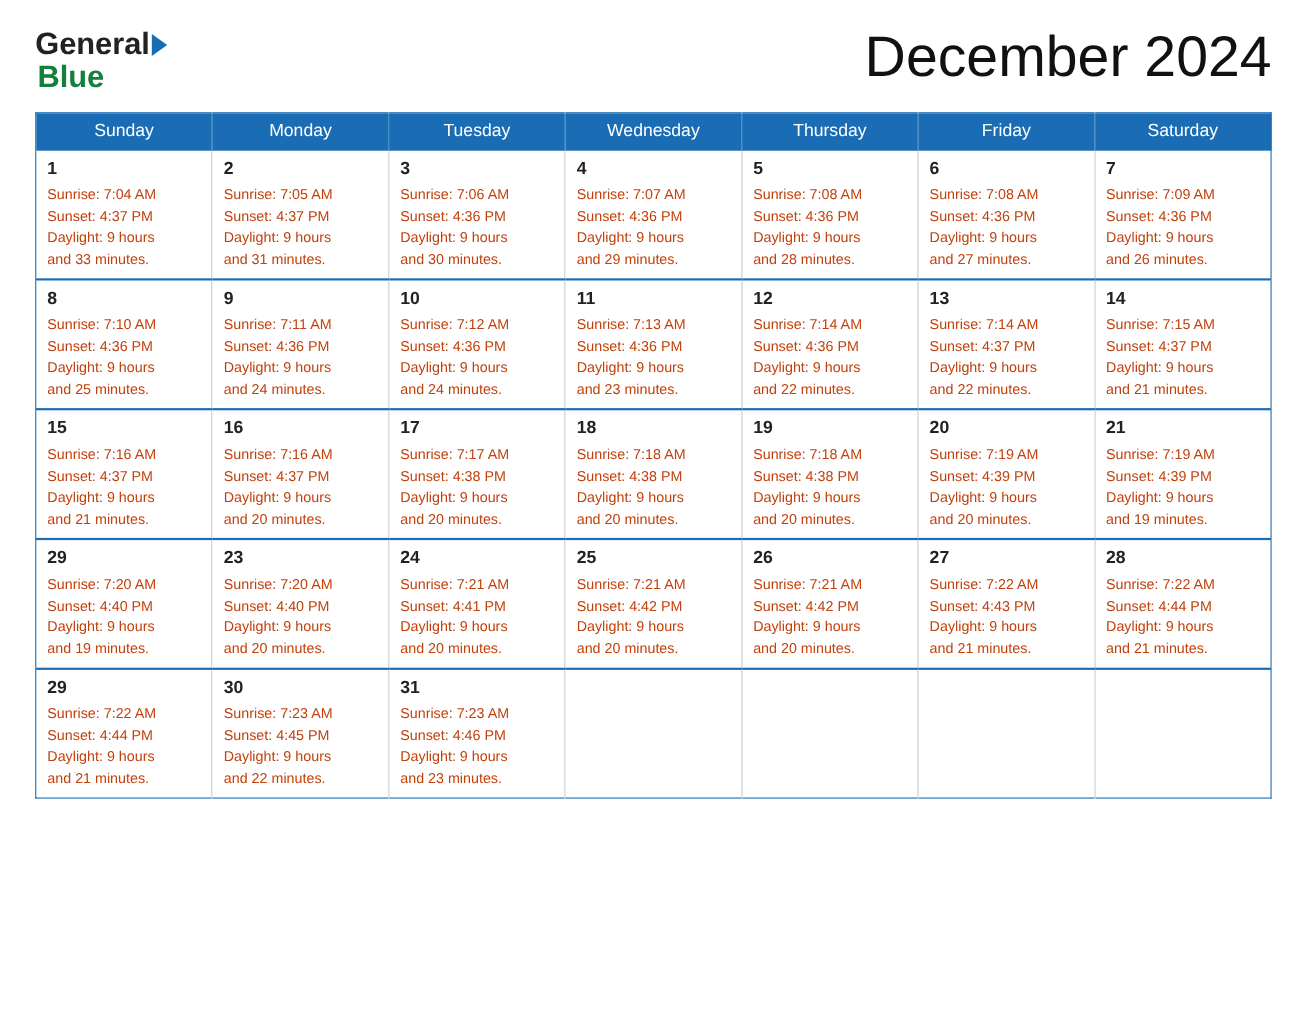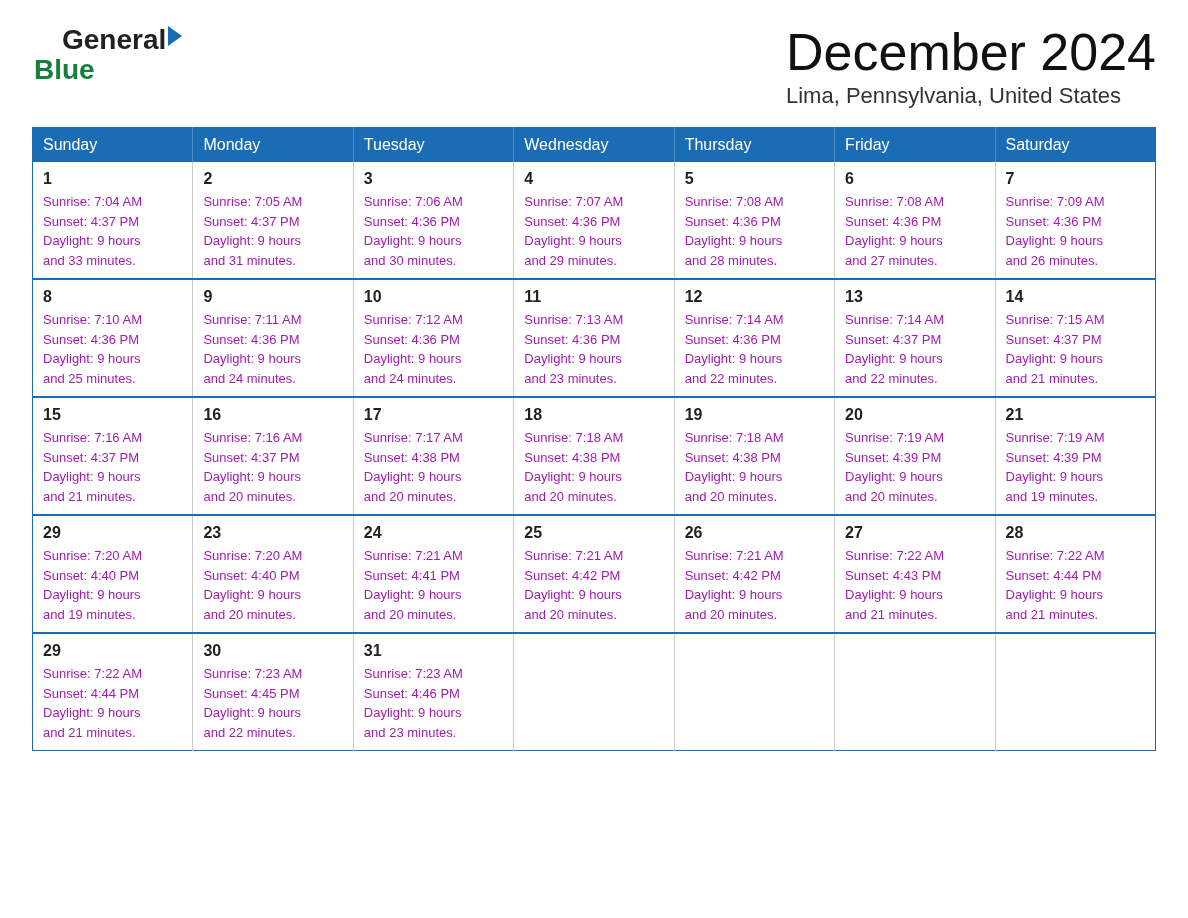--- a/index.html
+++ b/index.html
@@ -30,21 +30,21 @@
       margin-left: 2px;
       margin-top: 2px;
     }
     .logo-wrap {
       display: flex;
       flex-direction: column;
       align-items: flex-start;
     }
     .logo-top {
       display: flex;
-      margin-left: 30px;
+      align-items: center;
     }
     .logo-bottom {
       font-size: 28px;
       font-weight: bold;
       color: #15803d;
       line-height: 1;
       margin-left: 2px;
     }
     .title-area {
     }
@@ -63,21 +63,21 @@
       width: 100%;
       border-collapse: collapse;
       border: 1.5px solid #1a6db5;
     }
     .calendar-table th {
       background-color: #1a6db5;
       color: #fff;
       font-size: 16px;
       font-weight: normal;
       padding: 8px 10px;
-      text-align: left;
+      text-align: center;
       border-right: 1px solid #4a90c4;
     }
     .calendar-table th:last-child {
       border-right: none;
     }
     .calendar-table td {
       vertical-align: top;
       padding: 8px 10px;
       border-right: 1px solid #ccc;
       border-bottom: 2px solid #1a6db5;
@@ -92,41 +92,40 @@
       border-bottom: none;
     }
     .day-number {
       font-size: 16px;
       font-weight: bold;
       display: block;
       margin-bottom: 4px;
     }
     .day-info {
       font-size: 13px;
-      color: #a21caf;
+      color: #c2410c;
       line-height: 1.5;
     }
     .empty-cell {
       background: #fff;
     }
   </style>
 </head>
 <body>
 
 <div class="header-area">
   <div class="logo-wrap">
     <div class="logo-top">
       <span class="logo-text-general">General</span>
       <div class="logo-arrow"></div>
     </div>
     <div class="logo-bottom">Blue</div>
   </div>
   <div class="title-area">
     <div class="month-title">December 2024</div>
-    <div class="location-title">Lima, Pennsylvania, United States</div>
   </div>
 </div>
 
 <table class="calendar-table">
   <thead>
     <tr>
     <th>Sunday</th>
         <th>Monday</th>
         <th>Tuesday</th>
         <th>Wednesday</th>

